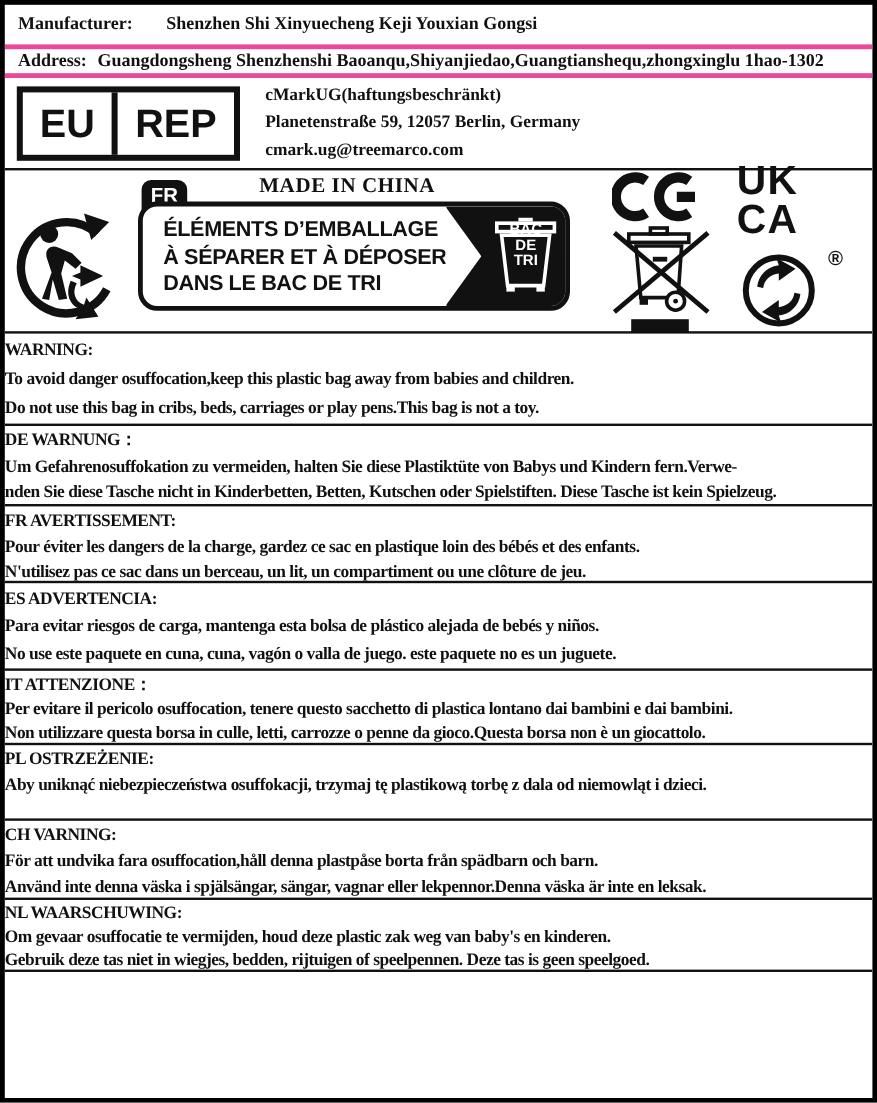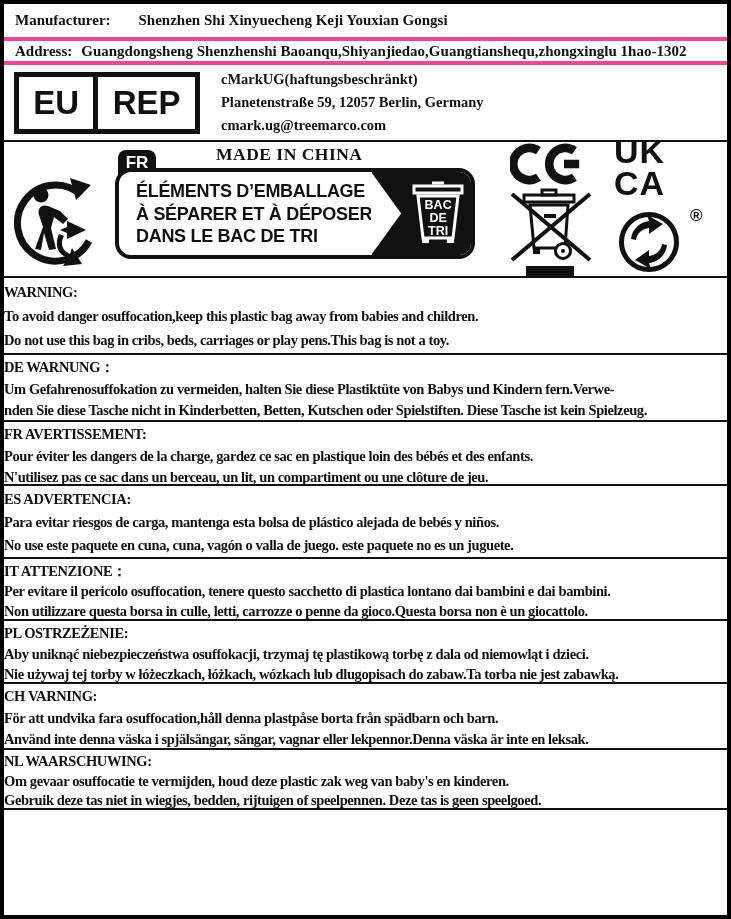--- a/index.html
+++ b/index.html
@@ -33,21 +33,21 @@
             color:#fff; border-radius:8px 8px 0 0; display:flex; align-items:center; justify-content:center;
             font-family:"Liberation Sans", sans-serif; font-size:17px; font-weight:bold; }
   .fr-main { position:absolute; left:0; top:18px; width:360px; height:91px;
              border:4px solid #111; border-radius:16px; overflow:hidden; display:flex; background:#fff; }
   .fr-text { flex:1; padding:8px 0 0 17px; font-family:"Liberation Sans", sans-serif;
              font-weight:bold; font-size:18px; line-height:22.5px; letter-spacing:-0.3px; white-space:nowrap; }
   .fr-black { width:118px; background:#111; position:relative; flex:none; }
   .fr-arrow { position:absolute; left:-1px; top:0; width:30px; height:100%; background:#fff;
               -webkit-clip-path:polygon(0 0,100% 50%,0 100%); clip-path:polygon(0 0,100% 50%,0 100%); }
   .bin-wrap { position:absolute; left:38px; top:8px; width:66px; height:67px; }
-  .bin-words { position:absolute; left:0; top:19px; width:56px; text-align:center; color:#fff;
+  .bin-words { position:absolute; left:0; top:5px; width:56px; text-align:center; color:#fff;
                font-family:"Liberation Sans", sans-serif; font-weight:bold; font-size:12.5px; line-height:13px; }
 
   .ukca { left:610px; top:-7px; font-family:"Liberation Sans", sans-serif; font-weight:bold;
           font-size:34px; line-height:32px; letter-spacing:1px; }
   .registered { left:686px; top:64px; font-family:"Liberation Sans", sans-serif; font-size:17px; }
 
   .warn { border-bottom:2px solid #111; padding:2px 0 0; overflow:hidden;
           font-size:14.5px; letter-spacing:-0.4px; }
   .warn div { white-space:nowrap; }
   .warn.w0 { height:77px; line-height:24px; }
@@ -182,21 +182,20 @@
     <div>No use este paquete en cuna, cuna, vagón o valla de juego. este paquete no es un juguete.</div>
   </div>
   <div class="warn w4">
     <div>IT ATTENZIONE：</div>
     <div>Per evitare il pericolo osuffocation, tenere questo sacchetto di plastica lontano dai bambini e dai bambini.</div>
     <div>Non utilizzare questa borsa in culle, letti, carrozze o penne da gioco.Questa borsa non è un giocattolo.</div>
   </div>
   <div class="warn w5">
     <div>PL OSTRZEŻENIE:</div>
     <div>Aby uniknąć niebezpieczeństwa osuffokacji, trzymaj tę plastikową torbę z dala od niemowląt i dzieci.</div>
-    <div>Nie używaj tej torby w łóżeczkach, łóżkach, wózkach lub dlugopisach do zabaw.Ta torba nie jest zabawką.</div>
   </div>
   <div class="warn w6">
     <div>CH VARNING:</div>
     <div>För att undvika fara osuffocation,håll denna plastpåse borta från spädbarn och barn.</div>
     <div>Använd inte denna väska i spjälsängar, sängar, vagnar eller lekpennor.Denna väska är inte en leksak.</div>
   </div>
   <div class="warn w7">
     <div>NL WAARSCHUWING:</div>
     <div>Om gevaar osuffocatie te vermijden, houd deze plastic zak weg van baby's en kinderen.</div>
     <div>Gebruik deze tas niet in wiegjes, bedden, rijtuigen of speelpennen. Deze tas is geen speelgoed.</div>

